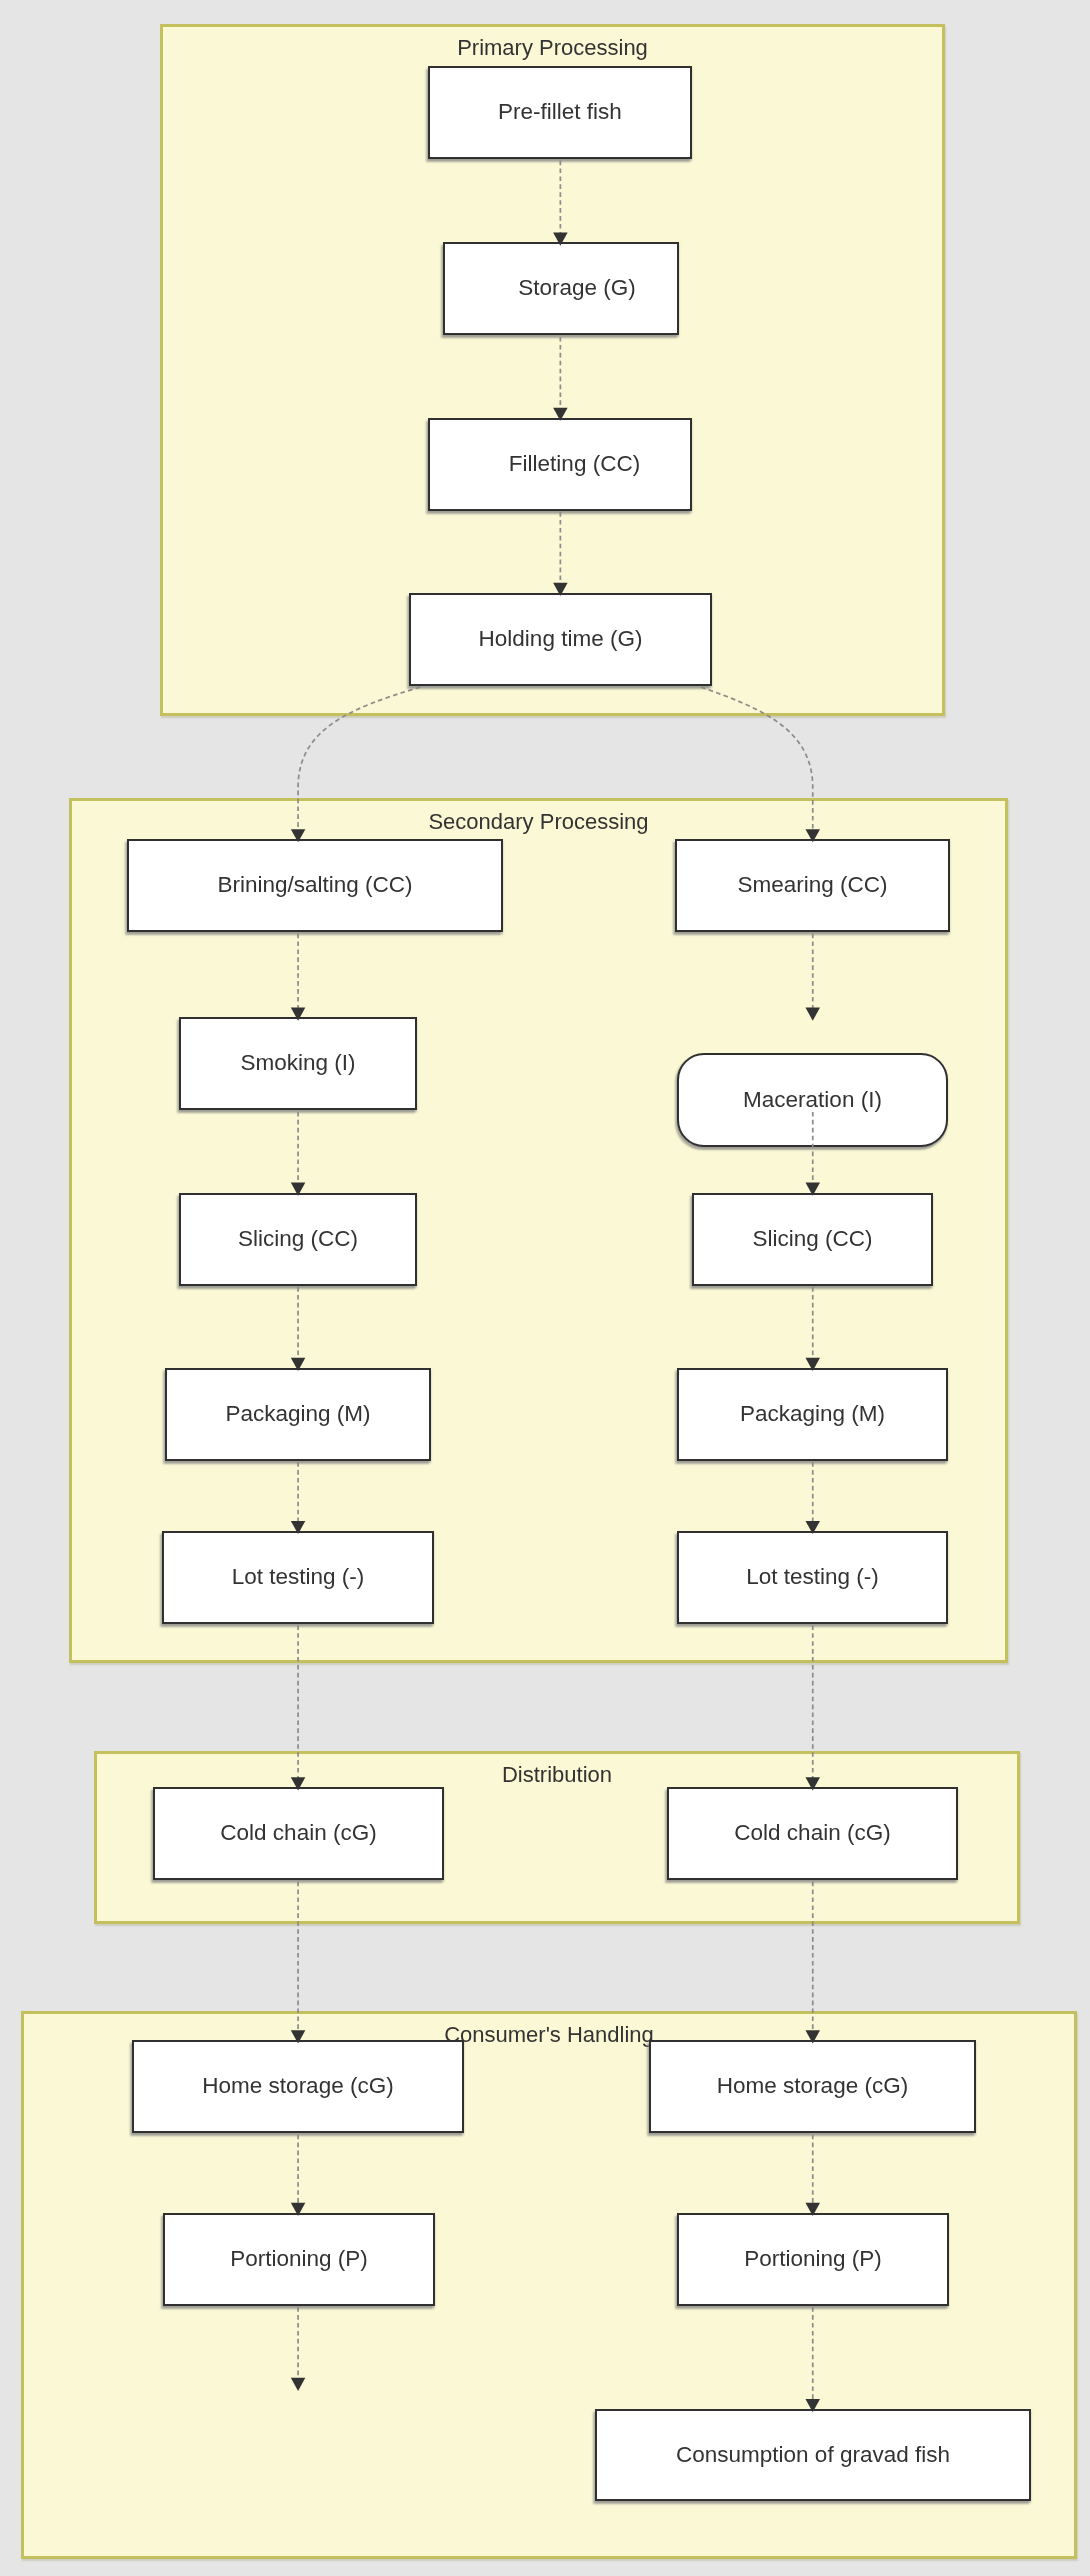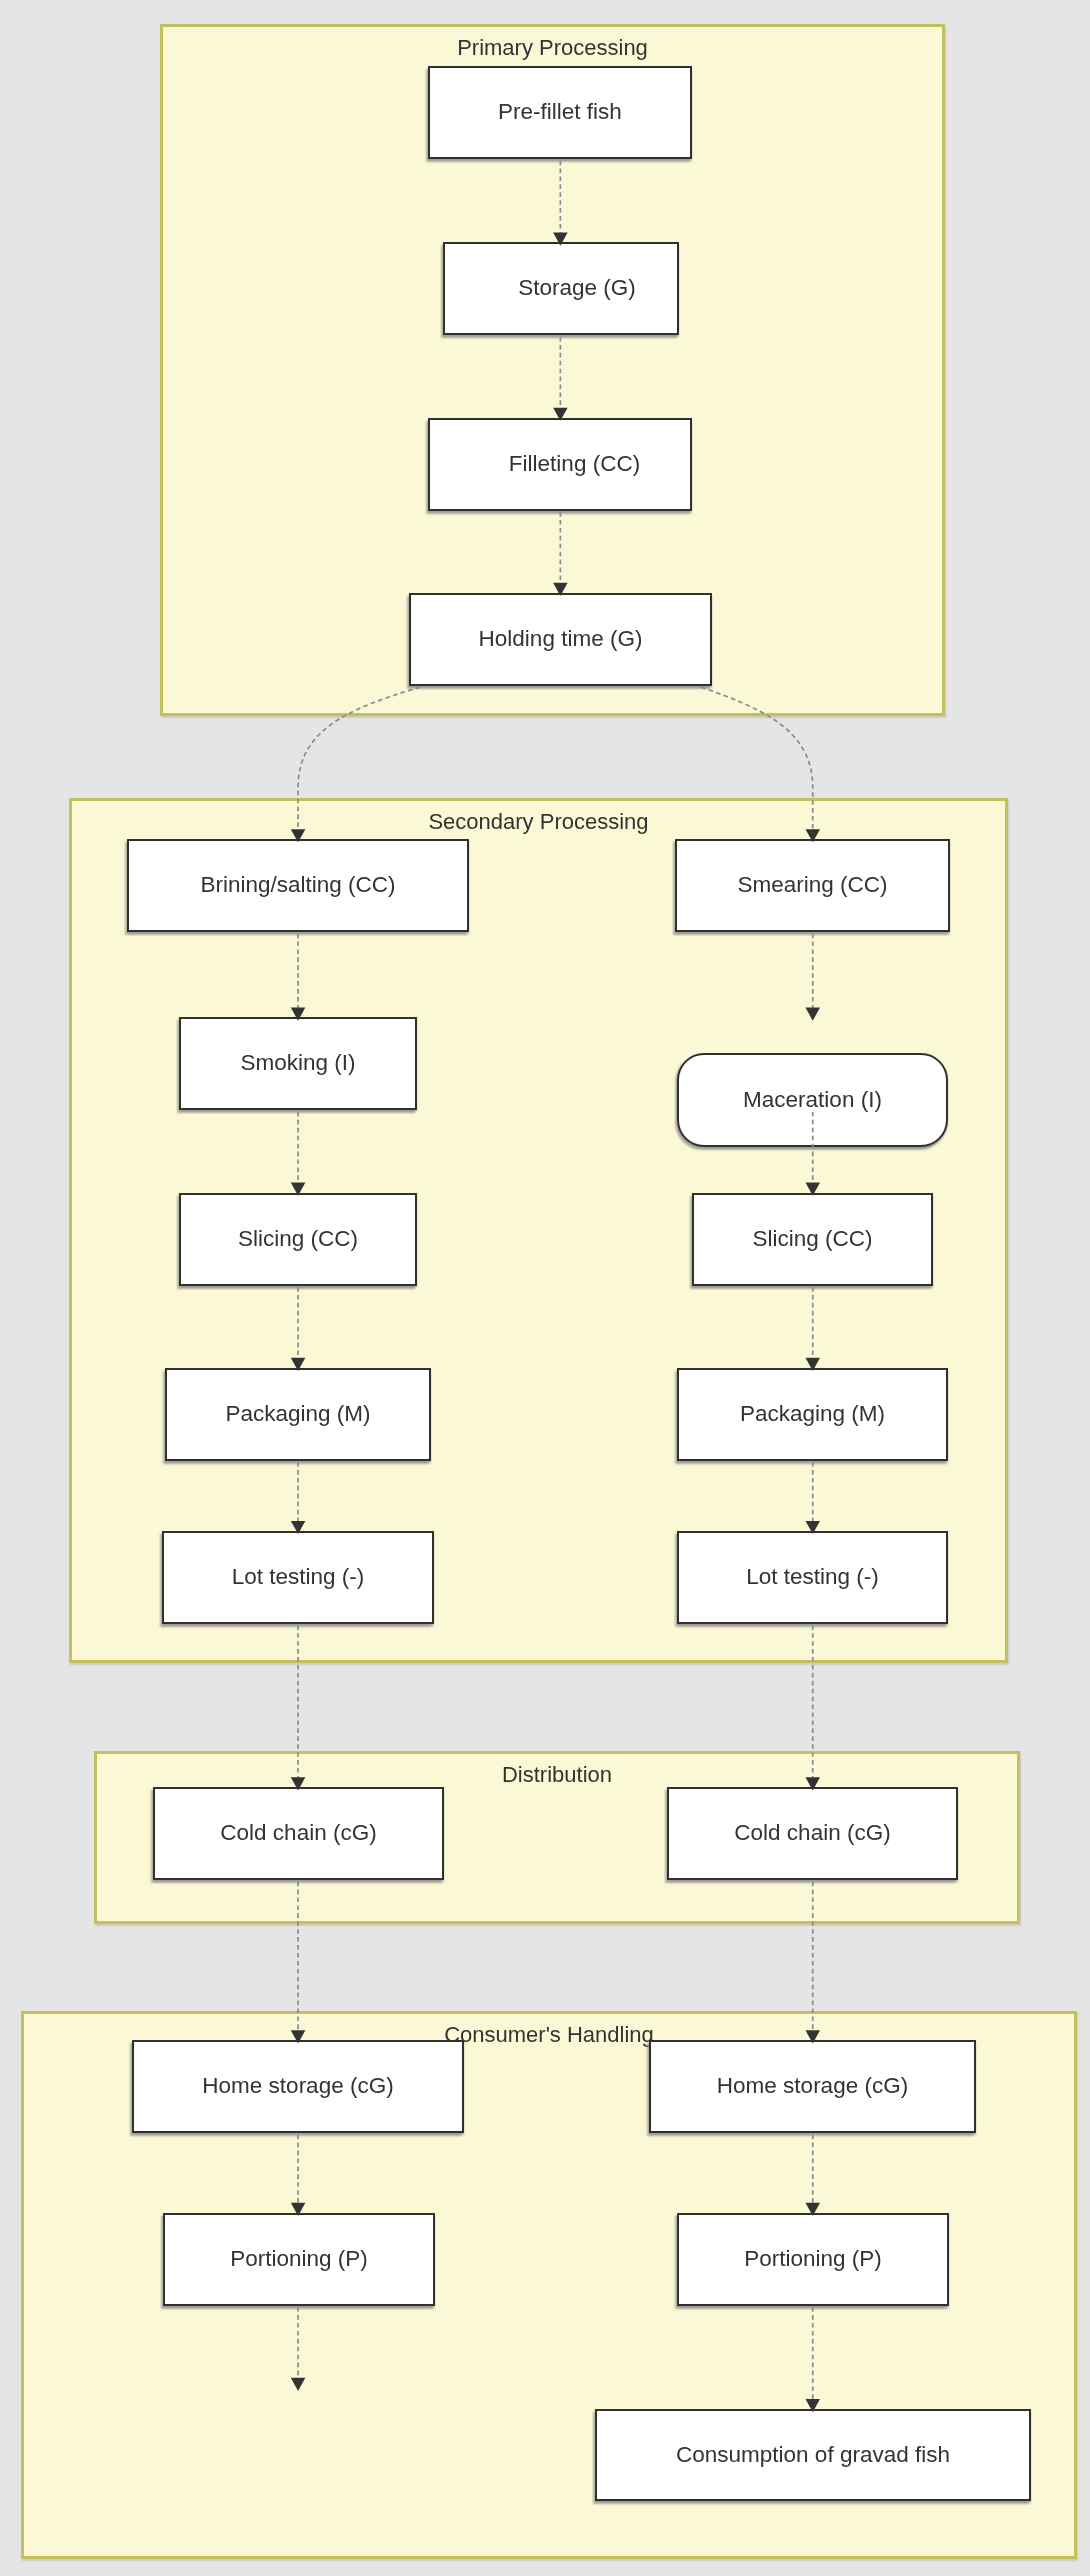--- a/index.html
+++ b/index.html
@@ -60,21 +60,21 @@
   #sec-primary      { left:160px;  top:24.4px;   width:785px; height:692px; }
   #sec-secondary    { left:69px;  top:798px; width:939px; height:865px; }
   #sec-distribution { left:94px;  top:1751px; width:926px; height:173px; }
   #sec-consumer     { left:21px;   top:2011px; width:1056px; height:548px; }
 
   
   #n-pre-fillet         { left:428px;  top:66px;  width:264px; height:93px; }
   #n-storage            { left:443px;  top:242px;  width:236px; height:93px;padding-left:32px; }
   #n-filleting          { left:428px;  top:418px;  width:264px; height:93px;padding-left:29px; }
   #n-holding            { left:409px;  top:593px;  width:303px; height:93px; }
-  #n-brining            { left:127px;  top:839px; width:342px; height:93px; }
+  #n-brining            { left:127px;  top:839px; width:376px; height:93px; }
   #n-smearing           { left:675px; top:839px; width:275px; height:93px; }
   #n-smoking            { left:179px;  top:1017px; width:238px; height:93px; }
   #n-maceration         { left:677px; top:1053px; width:271px; height:94px;border-radius:27px; }
   #n-slicing-left       { left:179px;  top:1193px; width:238px; height:93px; }
   #n-slicing-right      { left:692px; top:1193px; width:241px; height:93px; }
   #n-packaging-left     { left:165px;  top:1368px; width:266px; height:93px; }
   #n-packaging-right    { left:677px; top:1368px; width:271px; height:93px; }
   #n-lot-left           { left:162px;  top:1531px; width:272px; height:93px; }
   #n-lot-right          { left:677px; top:1531px; width:271px; height:93px; }
   #n-cold-left          { left:153px;  top:1787px; width:291px; height:93px; }

